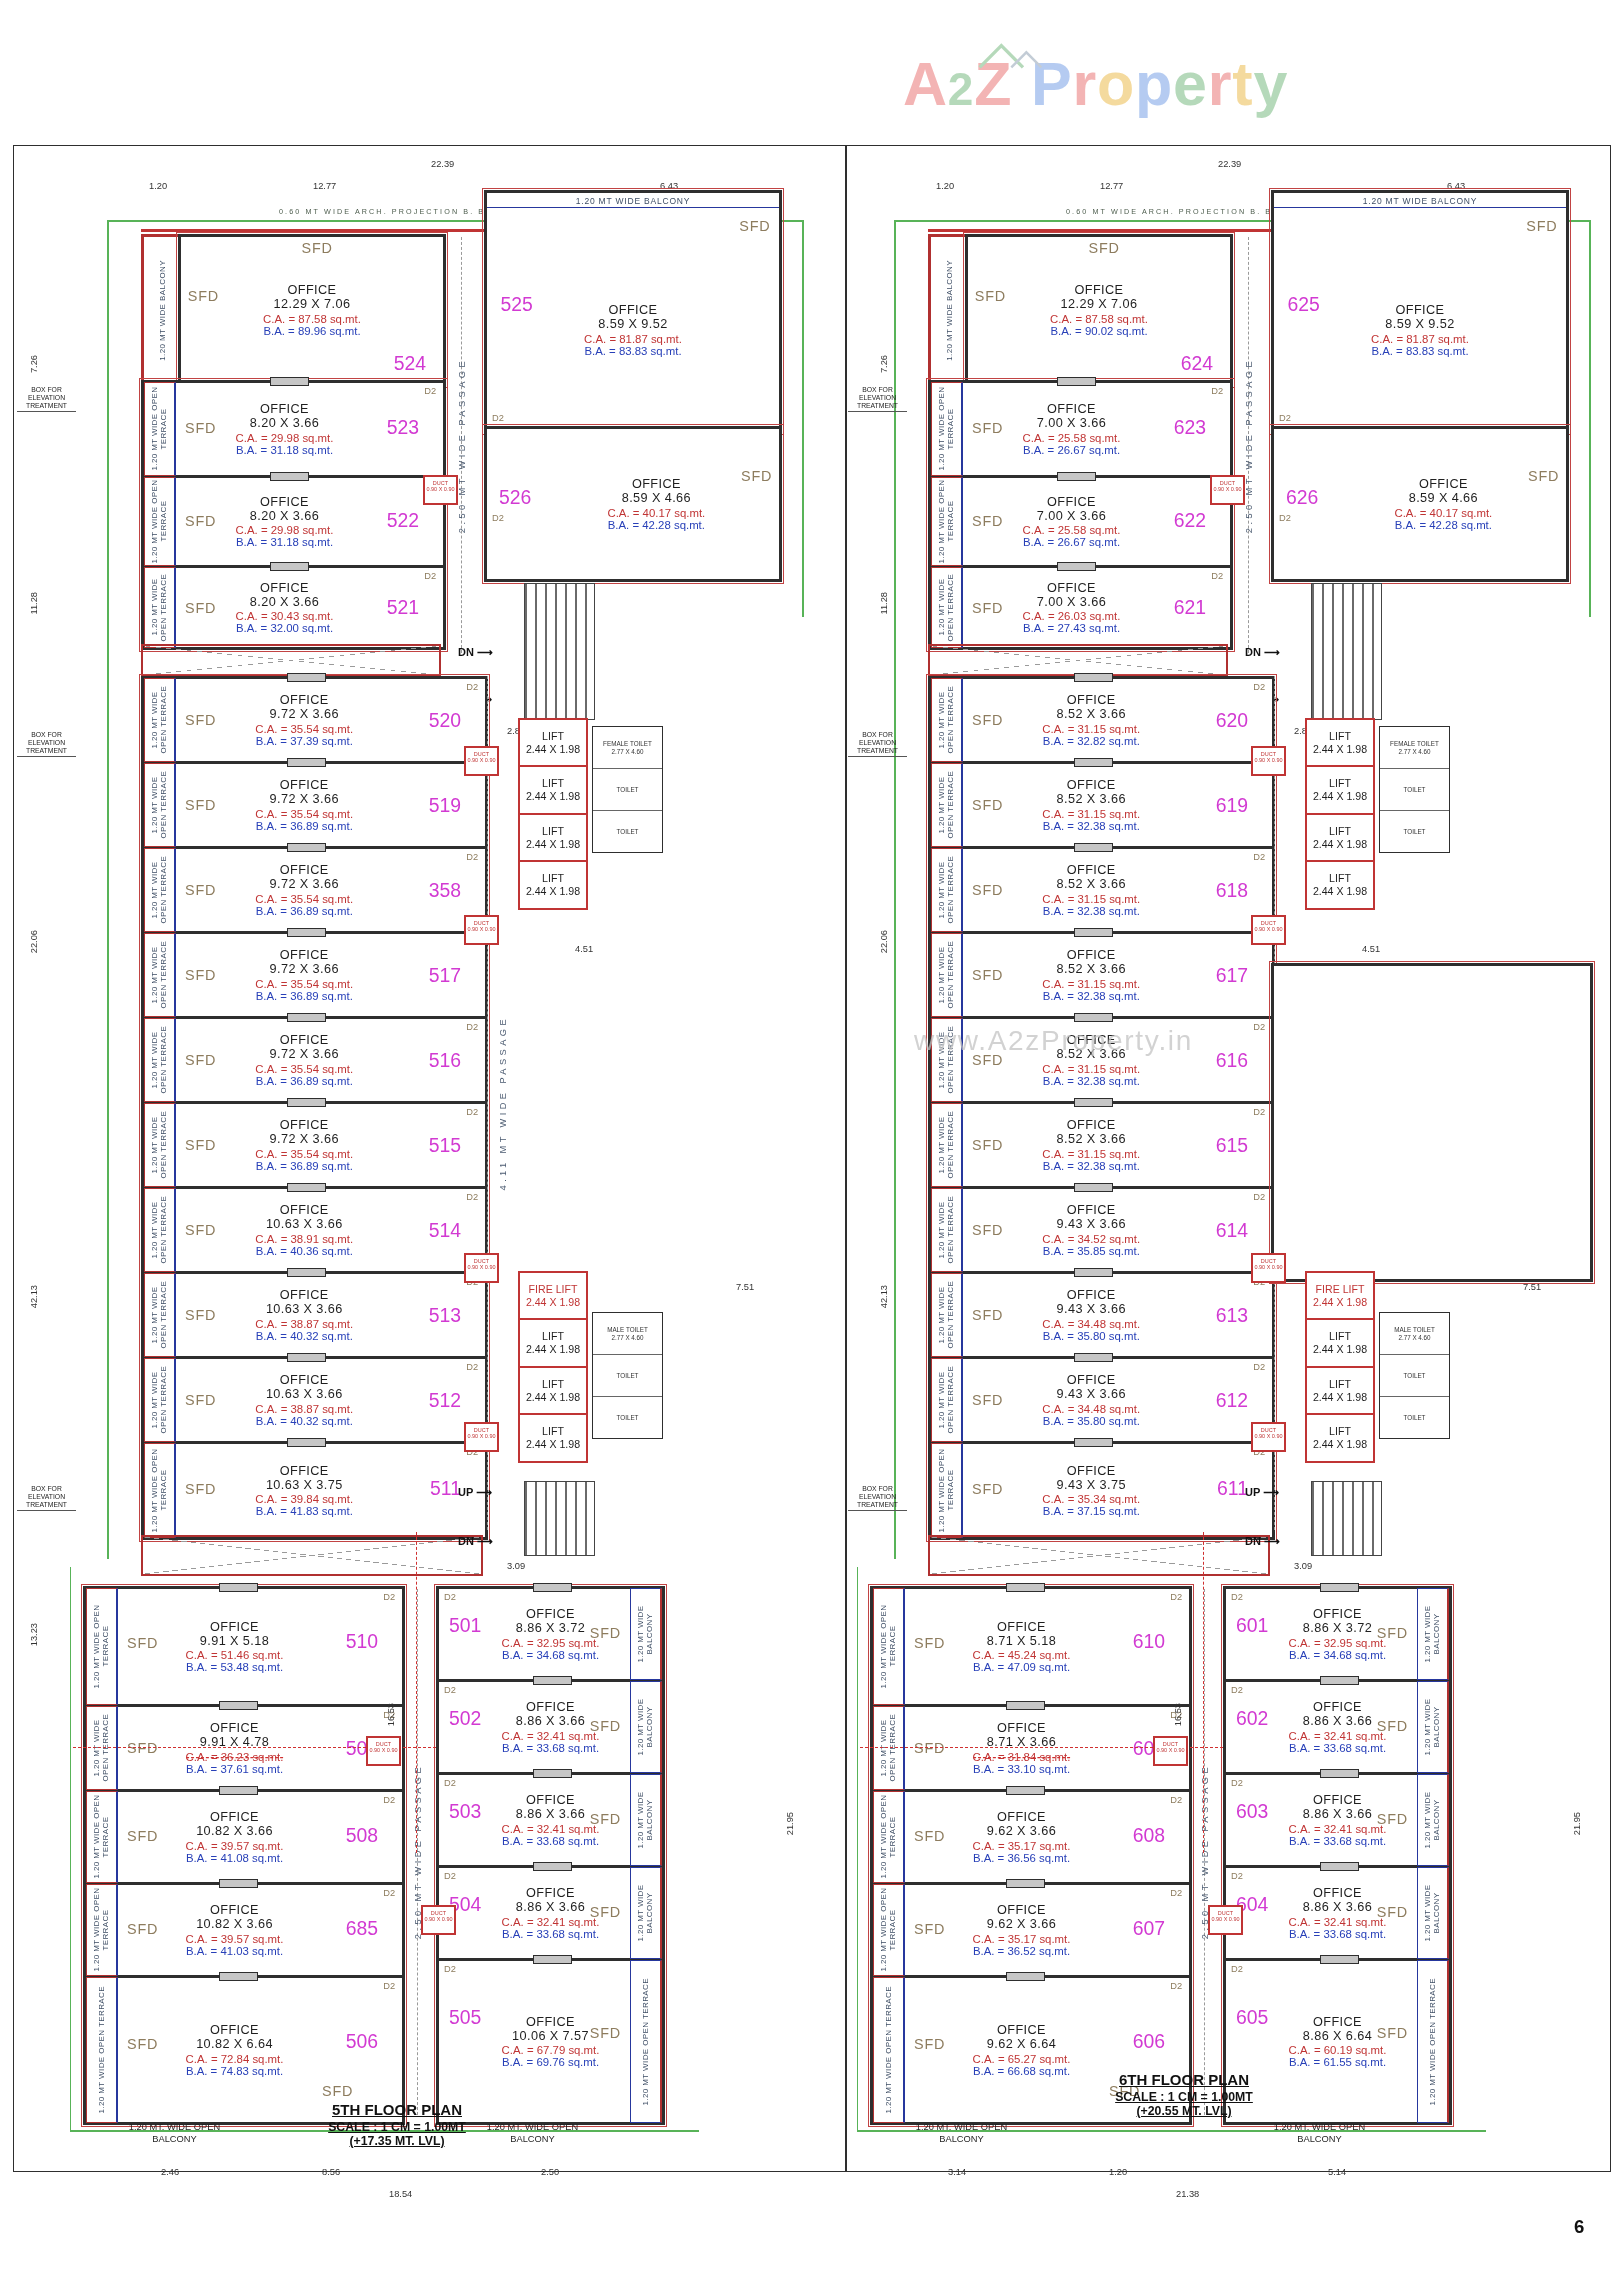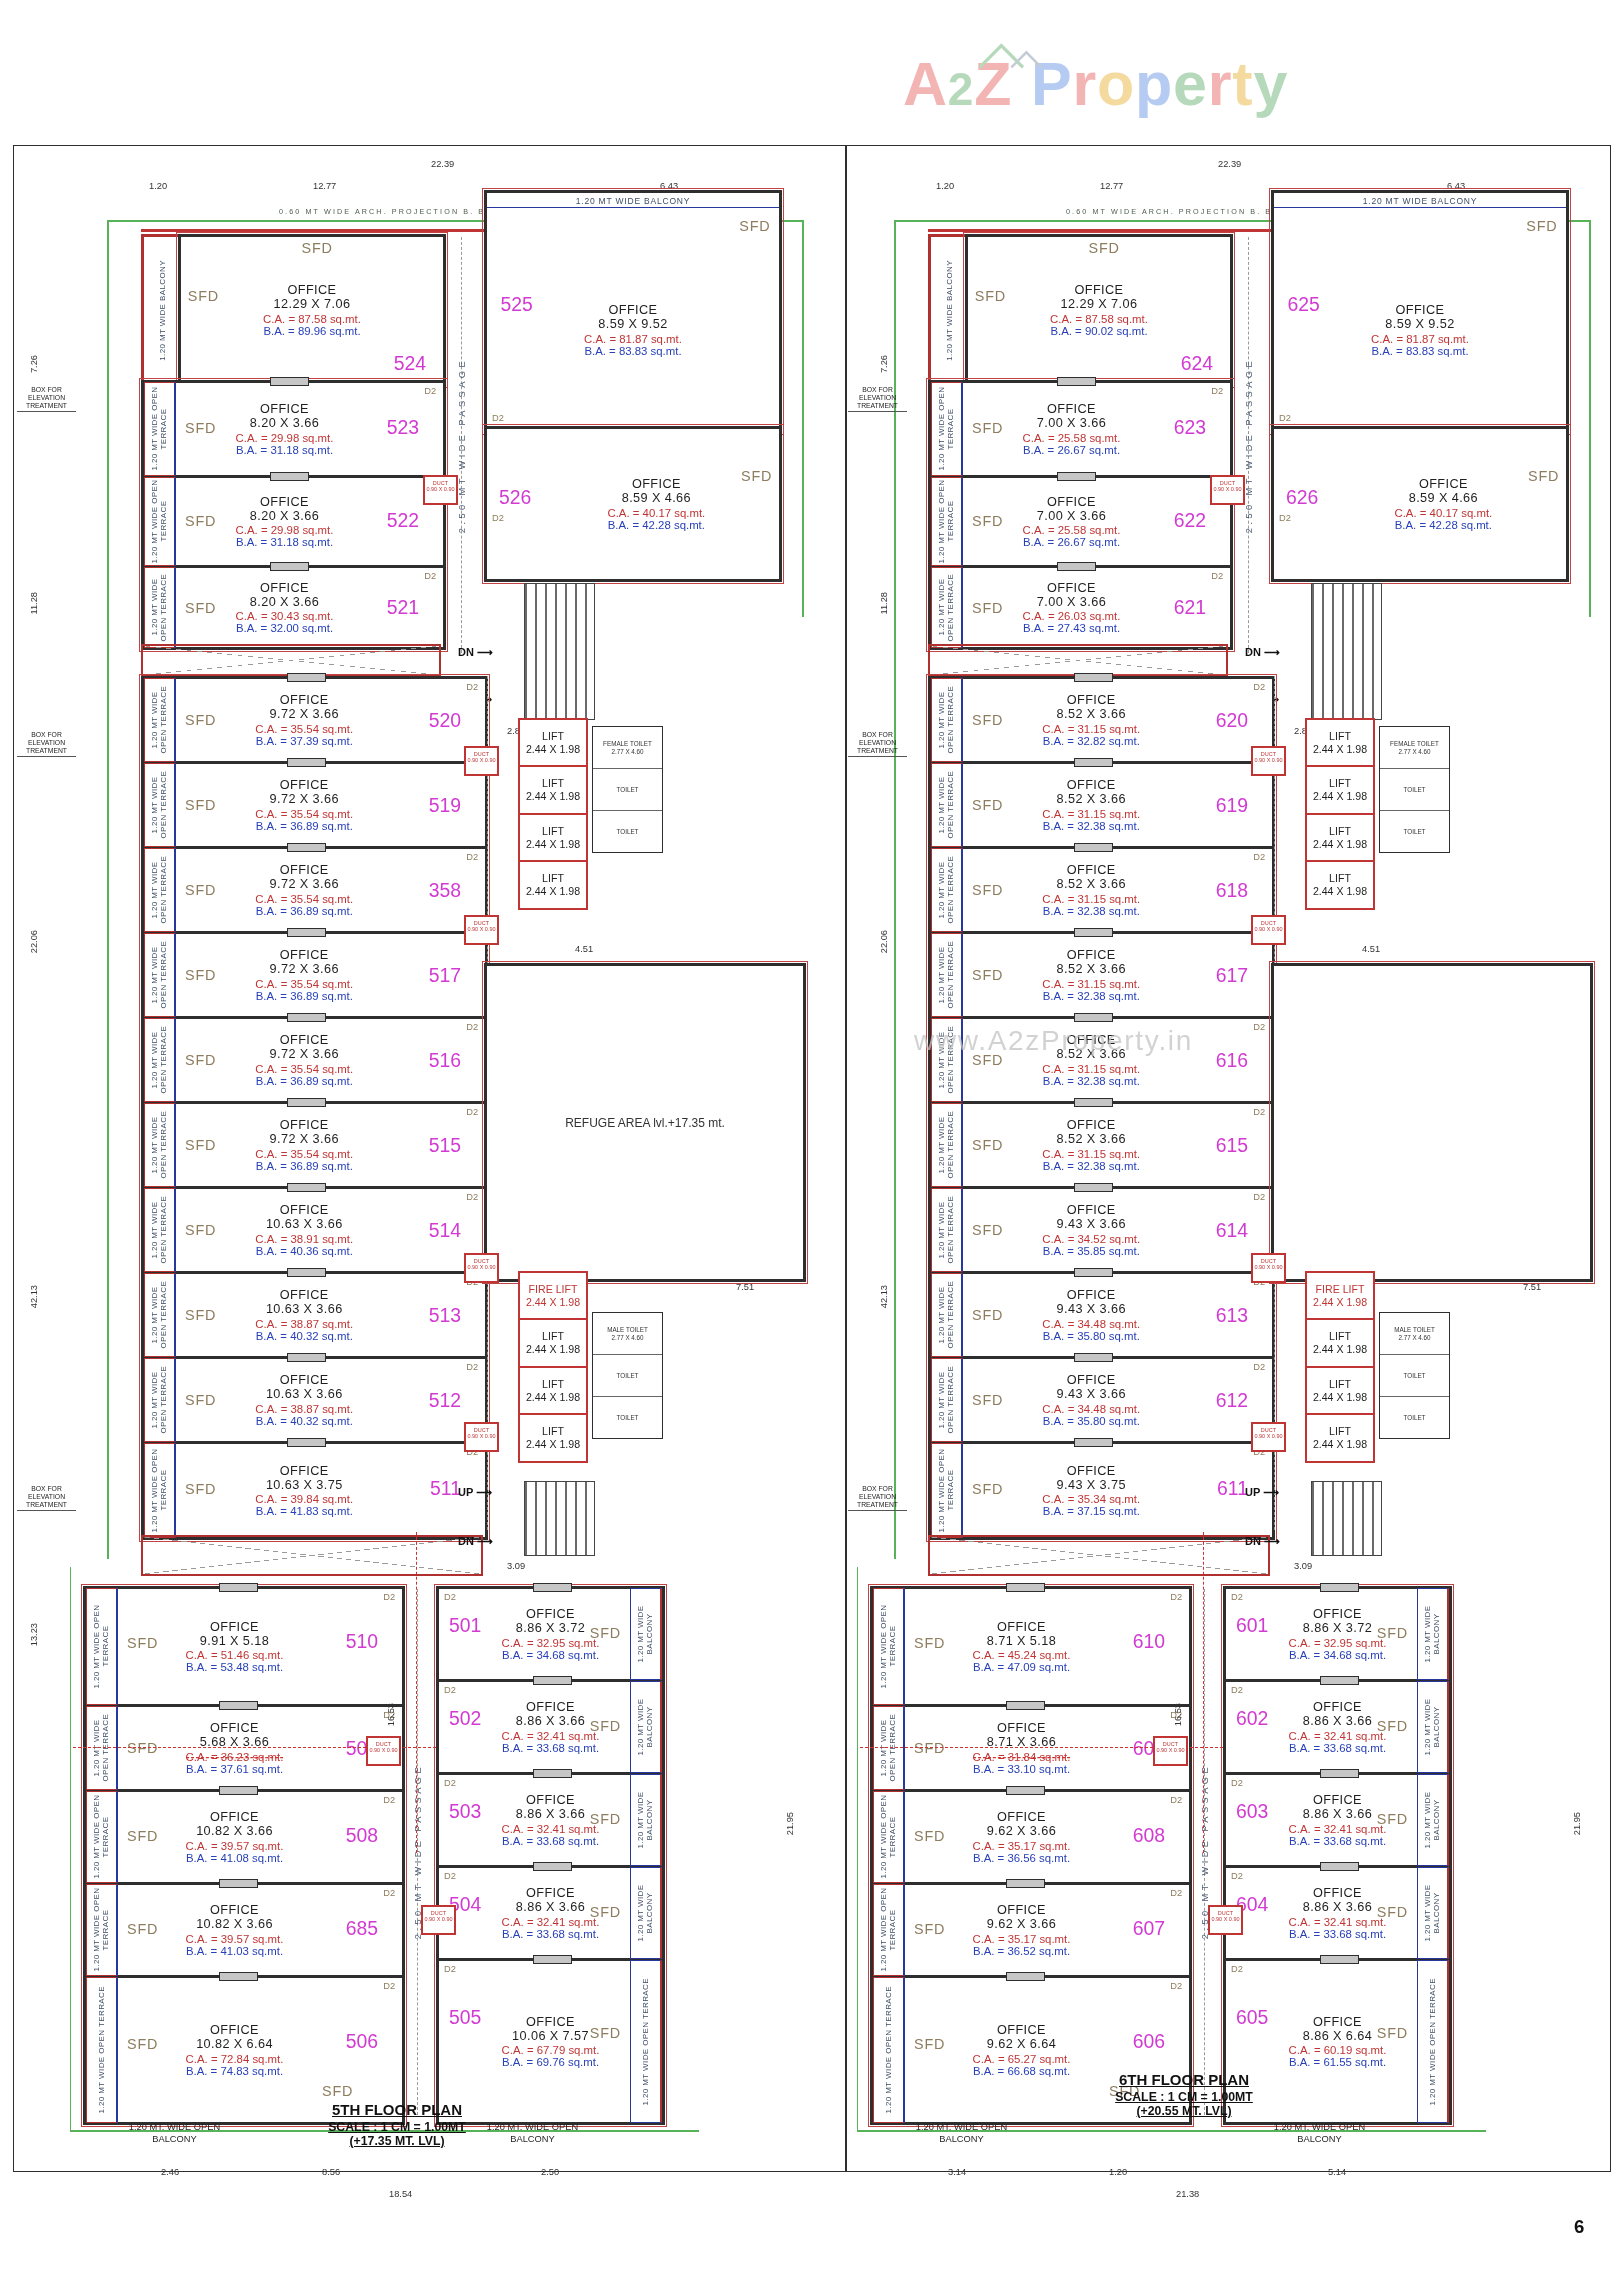--- a/index.html
+++ b/index.html
@@ -408,23 +408,20 @@
         </div>
       <div class="tcell">
           <span>TOILET</span>
         </div>
       <div class="tcell">
           <span>TOILET</span>
         </div>
     </div>
 
     <span class="dim" style="left:507px;top:805px">4.51</span>
-    <div class="refuge" style="left:416px;top:824px;width:316px;height:313px">
-      <span>REFUGE AREA  lvl.+17.35 mt.</span>
-    </div>
     <span class="dim" style="left:668px;top:1143px">7.51</span>
 
     <div class="liftbank" style="left:450px;top:1134px">
       <div class="lift fire">
           <span>FIRE LIFT</span>
           <span>2.44 X 1.98</span>
         </div>
       <div class="lift">
           <span>LIFT</span>
           <span>2.44 X 1.98</span>
@@ -471,21 +468,21 @@
     <span class="unum">510</span>
     <span class="d2">D2</span>
   </div>
         <div class="unit-row g-left struck" style="height: 85px;">
     <div class="strip">
             <span class="vtext">1.20 MT WIDE OPEN TERRACE</span>
           </div>
     <span class="sfd">SFD</span>
     <div class="otext">
       <div class="oname">OFFICE</div>
-      <div class="osize">5.68 X 3.66</div>
+      <div class="osize">9.91 X 4.78</div>
       <div class="oca">C.A. = 36.23 sq.mt.</div>
       <div class="oba">B.A. = 37.61 sq.mt.</div>
     </div>
     <span class="unum">509</span>
     <span class="d2">D2</span>
   </div>
         <div class="unit-row g-left" style="height: 93px;">
     <div class="strip">
             <span class="vtext">1.20 MT WIDE OPEN TERRACE</span>
           </div>

